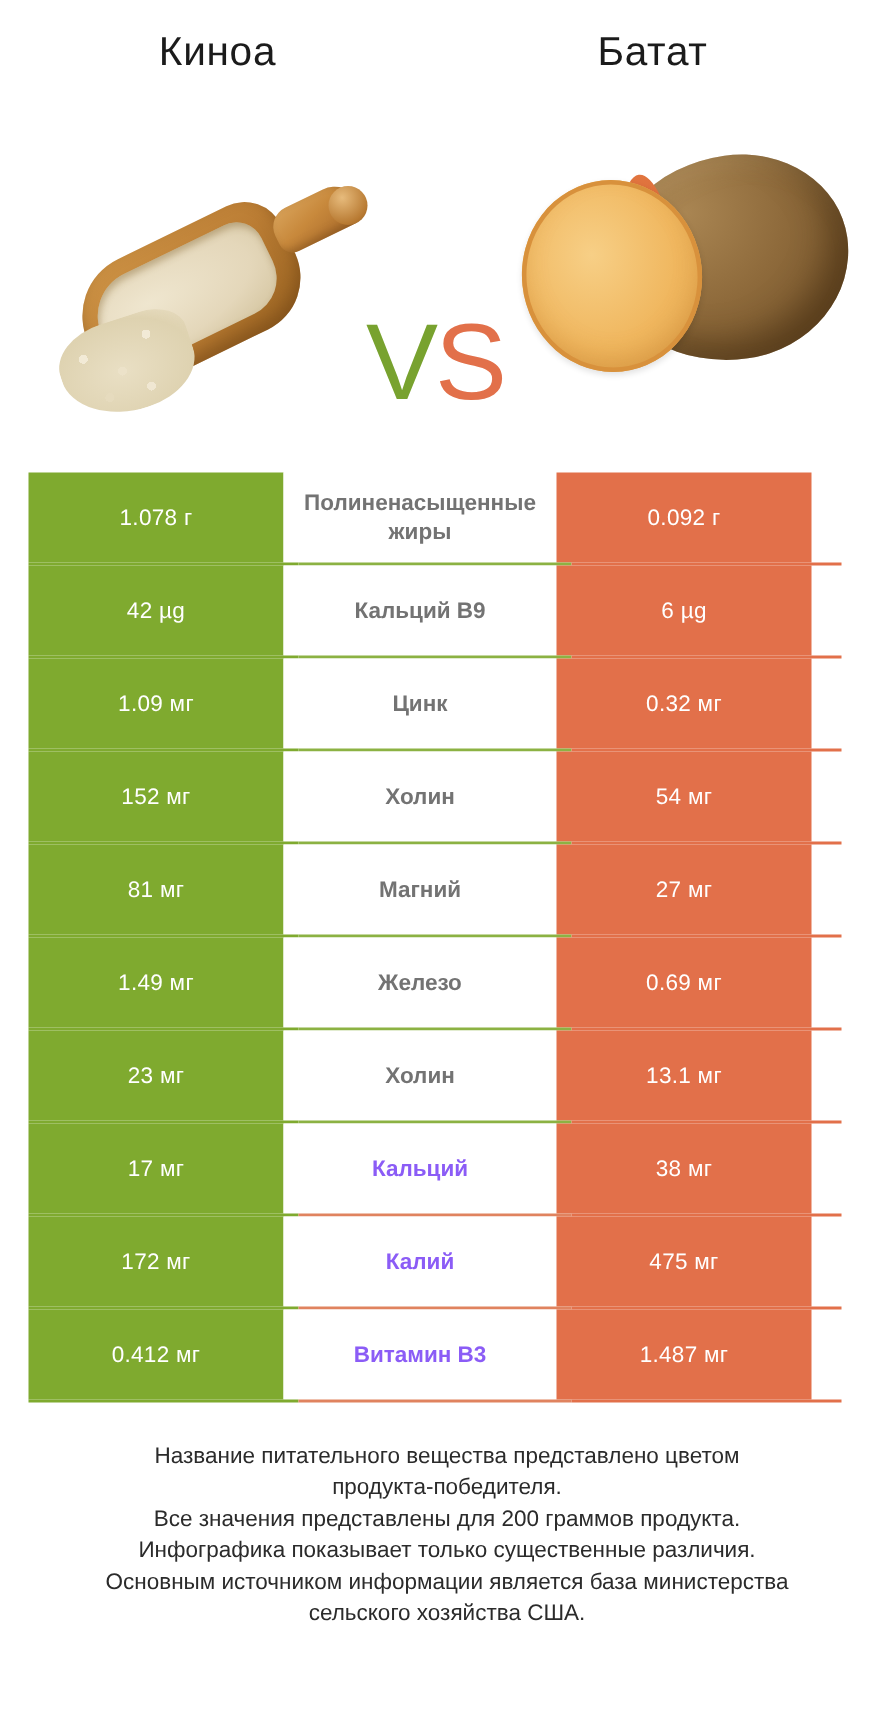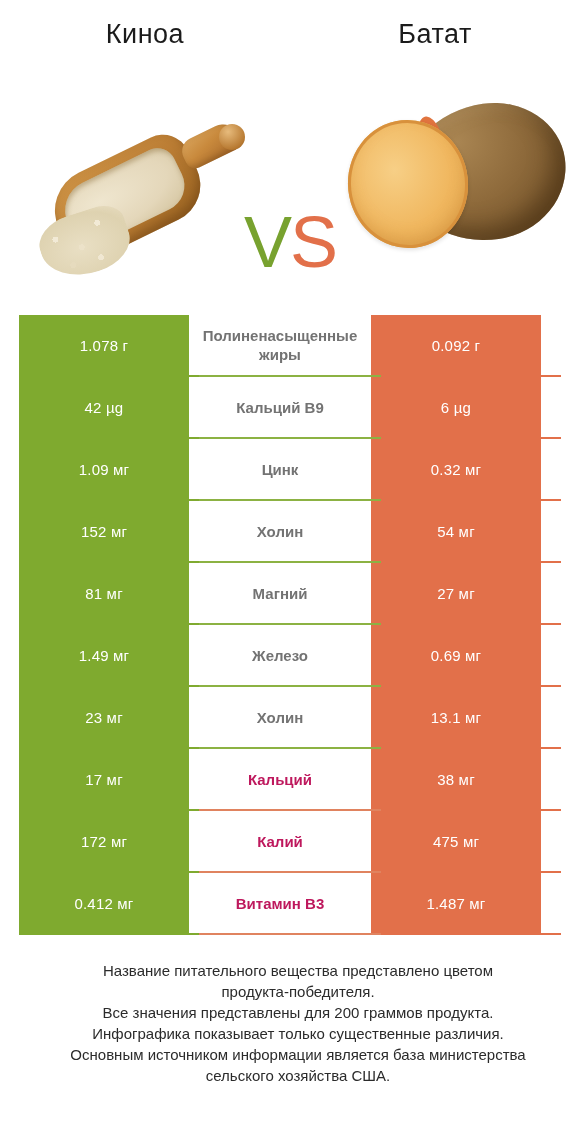--- a/index.html
+++ b/index.html
@@ -218,21 +218,21 @@
     background: #ffffff;
     font-size: 15px;
     font-weight: 700;
     line-height: 19px;
     padding: 0 2px;
     overflow: hidden;
     white-space: nowrap;
   }
   .cell-mid.wrap { white-space: normal; }
   .mid-green  { color: #737373; }
-  .mid-orange { color: #be185d; }
+  .mid-orange { color: #8b5cf6; }
 
   .gap-left, .gap-right { width: 180px; height: 2px; }
   .gap-left  { background: #7faa2f; }
   .gap-right { background: #e2704a; }
   .gap-mid   { width: 182px; height: 2px; }
   .gapline { display: flex; width: 100%; height: 2px; }
   .sep-green  { background: #8cb243; }
   .sep-orange { background: #e0835f; }
 
   

